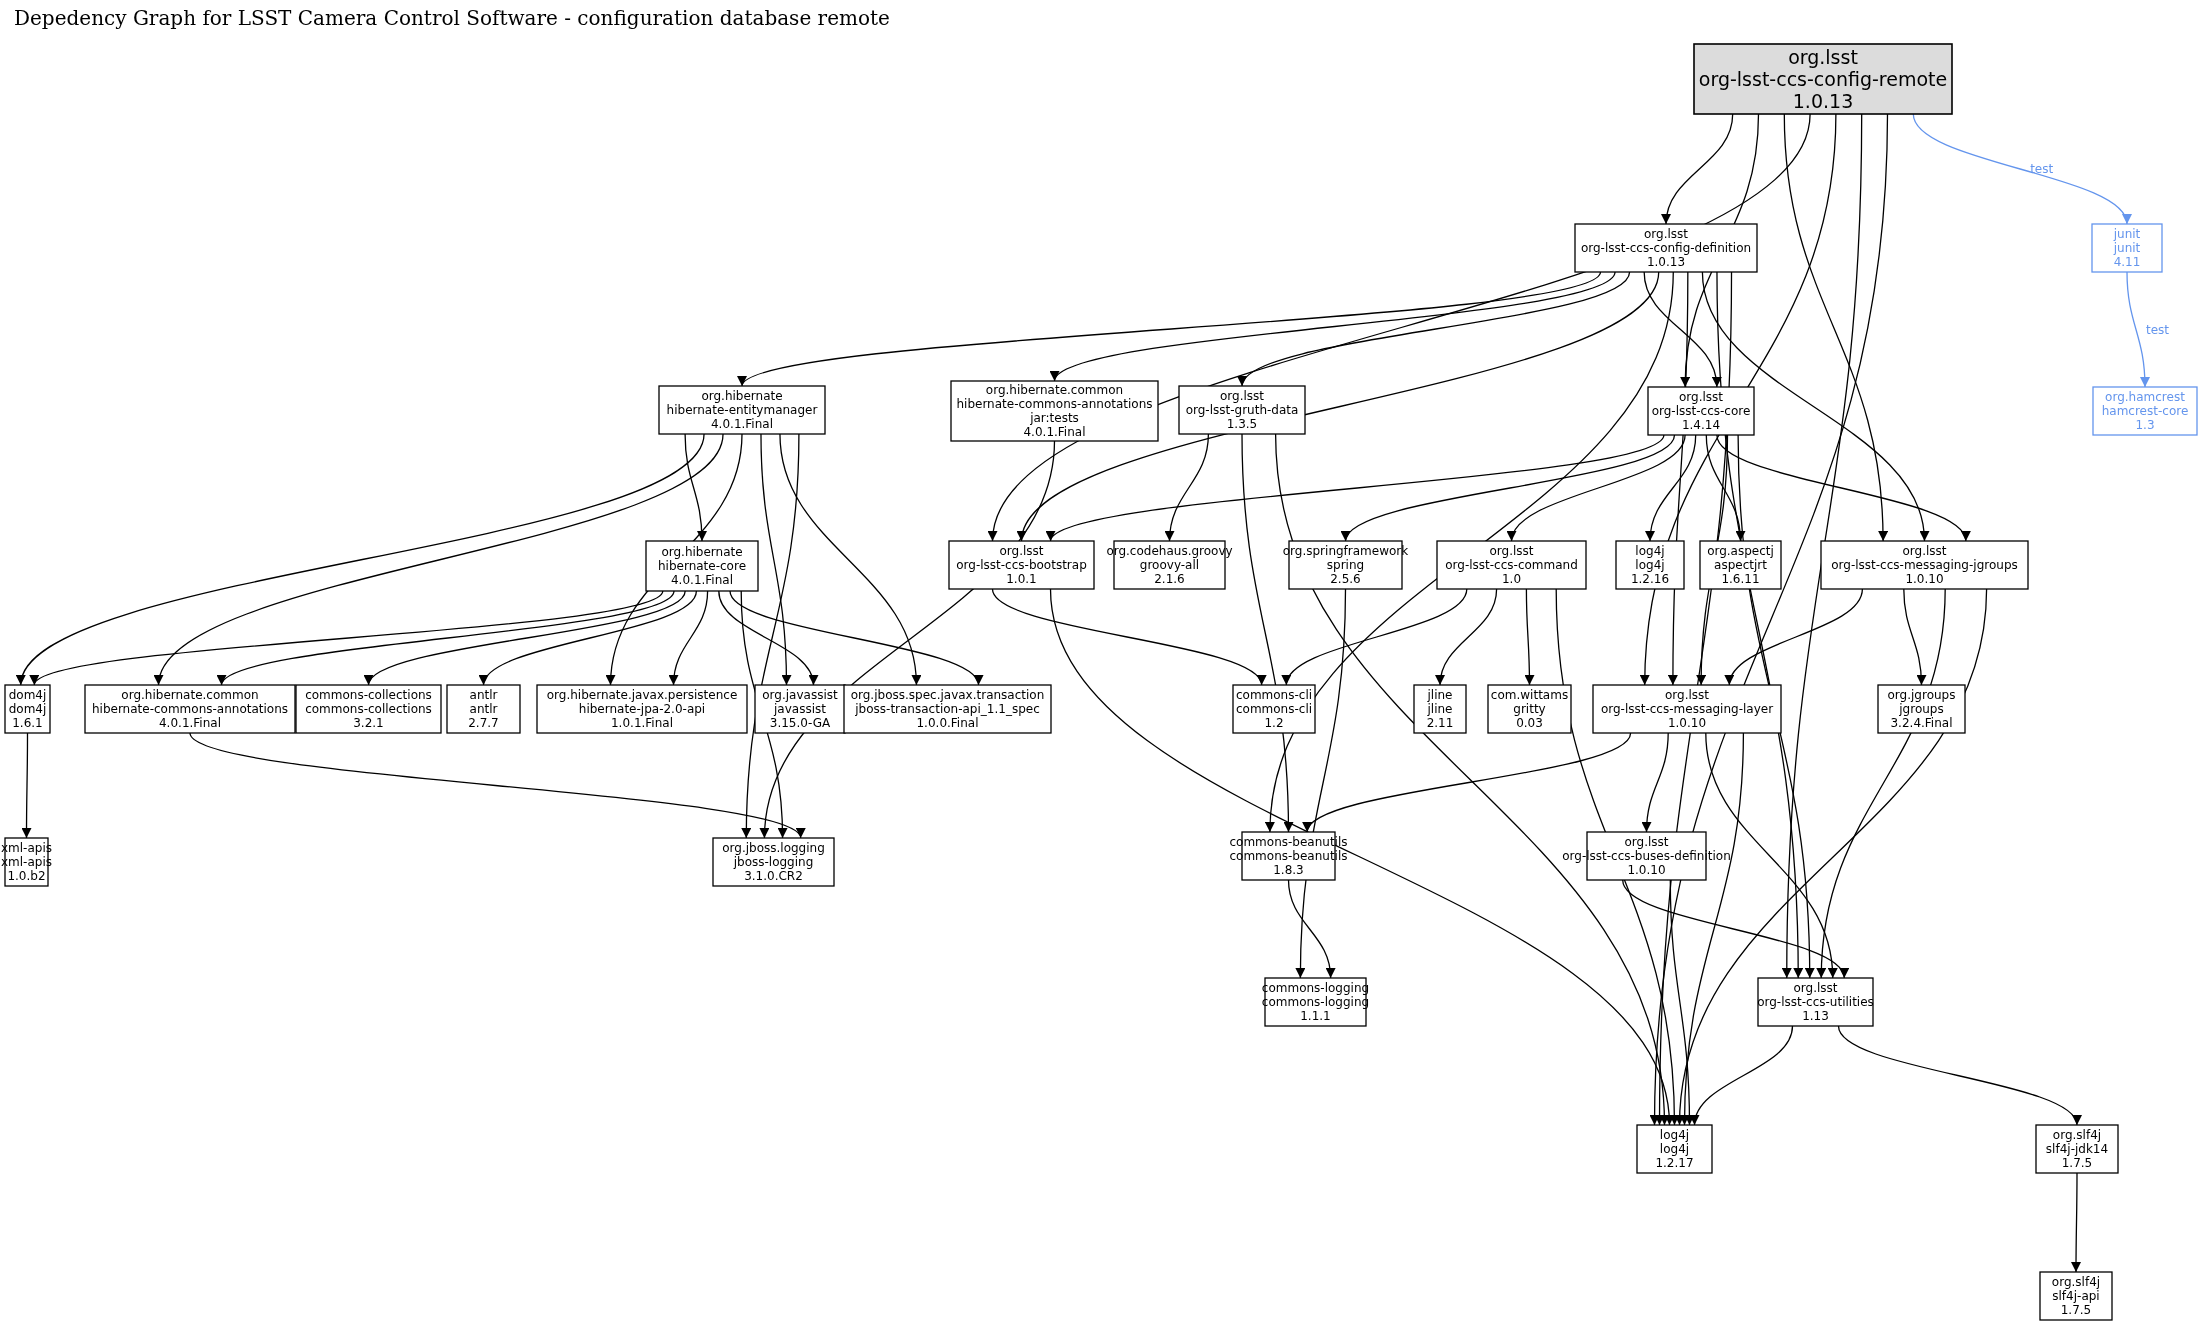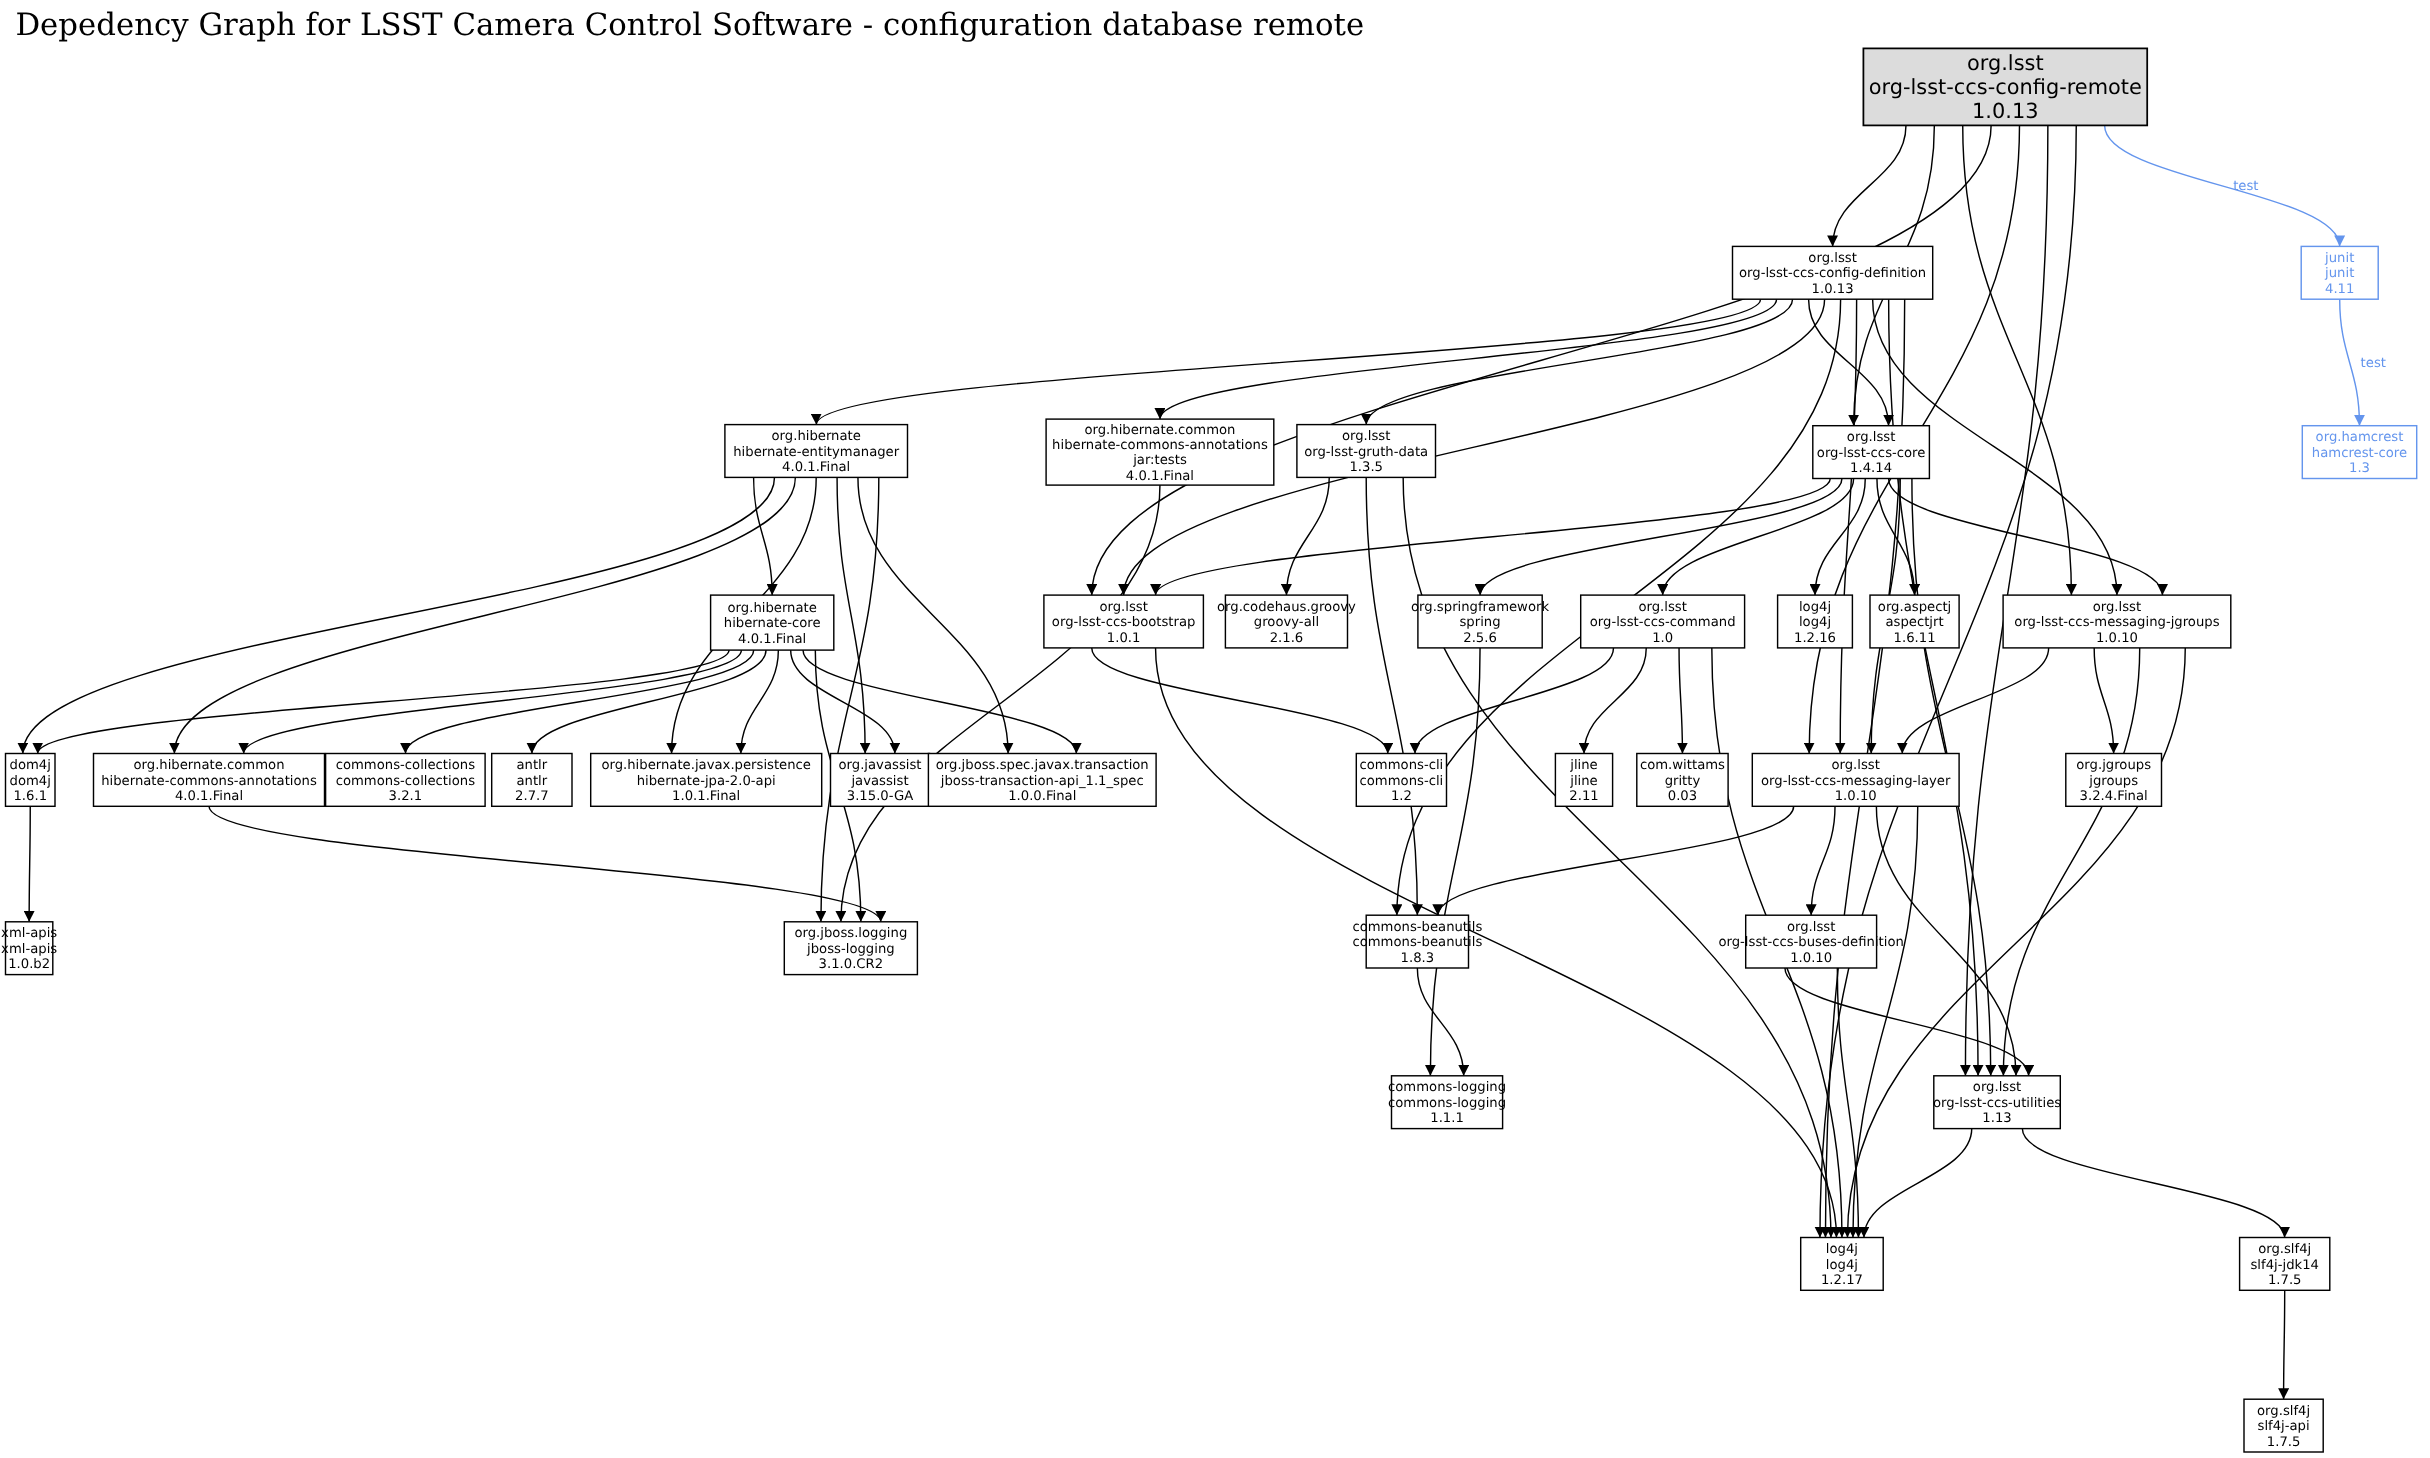--- a/index.html
+++ b/index.html
@@ -1,19 +1,19 @@
 <!DOCTYPE html>
 <html><head>
 <meta charset="utf-8">
 <style>
   html, body { margin: 0; padding: 0; background: #ffffff; }
   body { width: 2209px; height: 1325px; position: relative; overflow: hidden; }
   #title {
     position: absolute; left: 14px; top: 6px;
-    font-family: "DejaVu Serif", serif; font-size: 28px; color: #000;
+    font-family: "DejaVu Serif", serif; font-size: 20px; color: #000;
     white-space: nowrap;
   }
   #graph { position: absolute; left: 0; top: 0; }
   .node-label { font-family: "DejaVu Sans", sans-serif; font-size: 12px; fill: #000; }
   .root-label { font-family: "DejaVu Sans", sans-serif; font-size: 19px; fill: #000; }
   .test-label { fill: #6495ed; }
   .edge { fill: none; stroke: #000; stroke-width: 1.3; }
   .edge.test { stroke: #6495ed; }
   .edge-text { font-family: "DejaVu Sans", sans-serif; font-size: 12px; fill: #6495ed; }
 </style>

